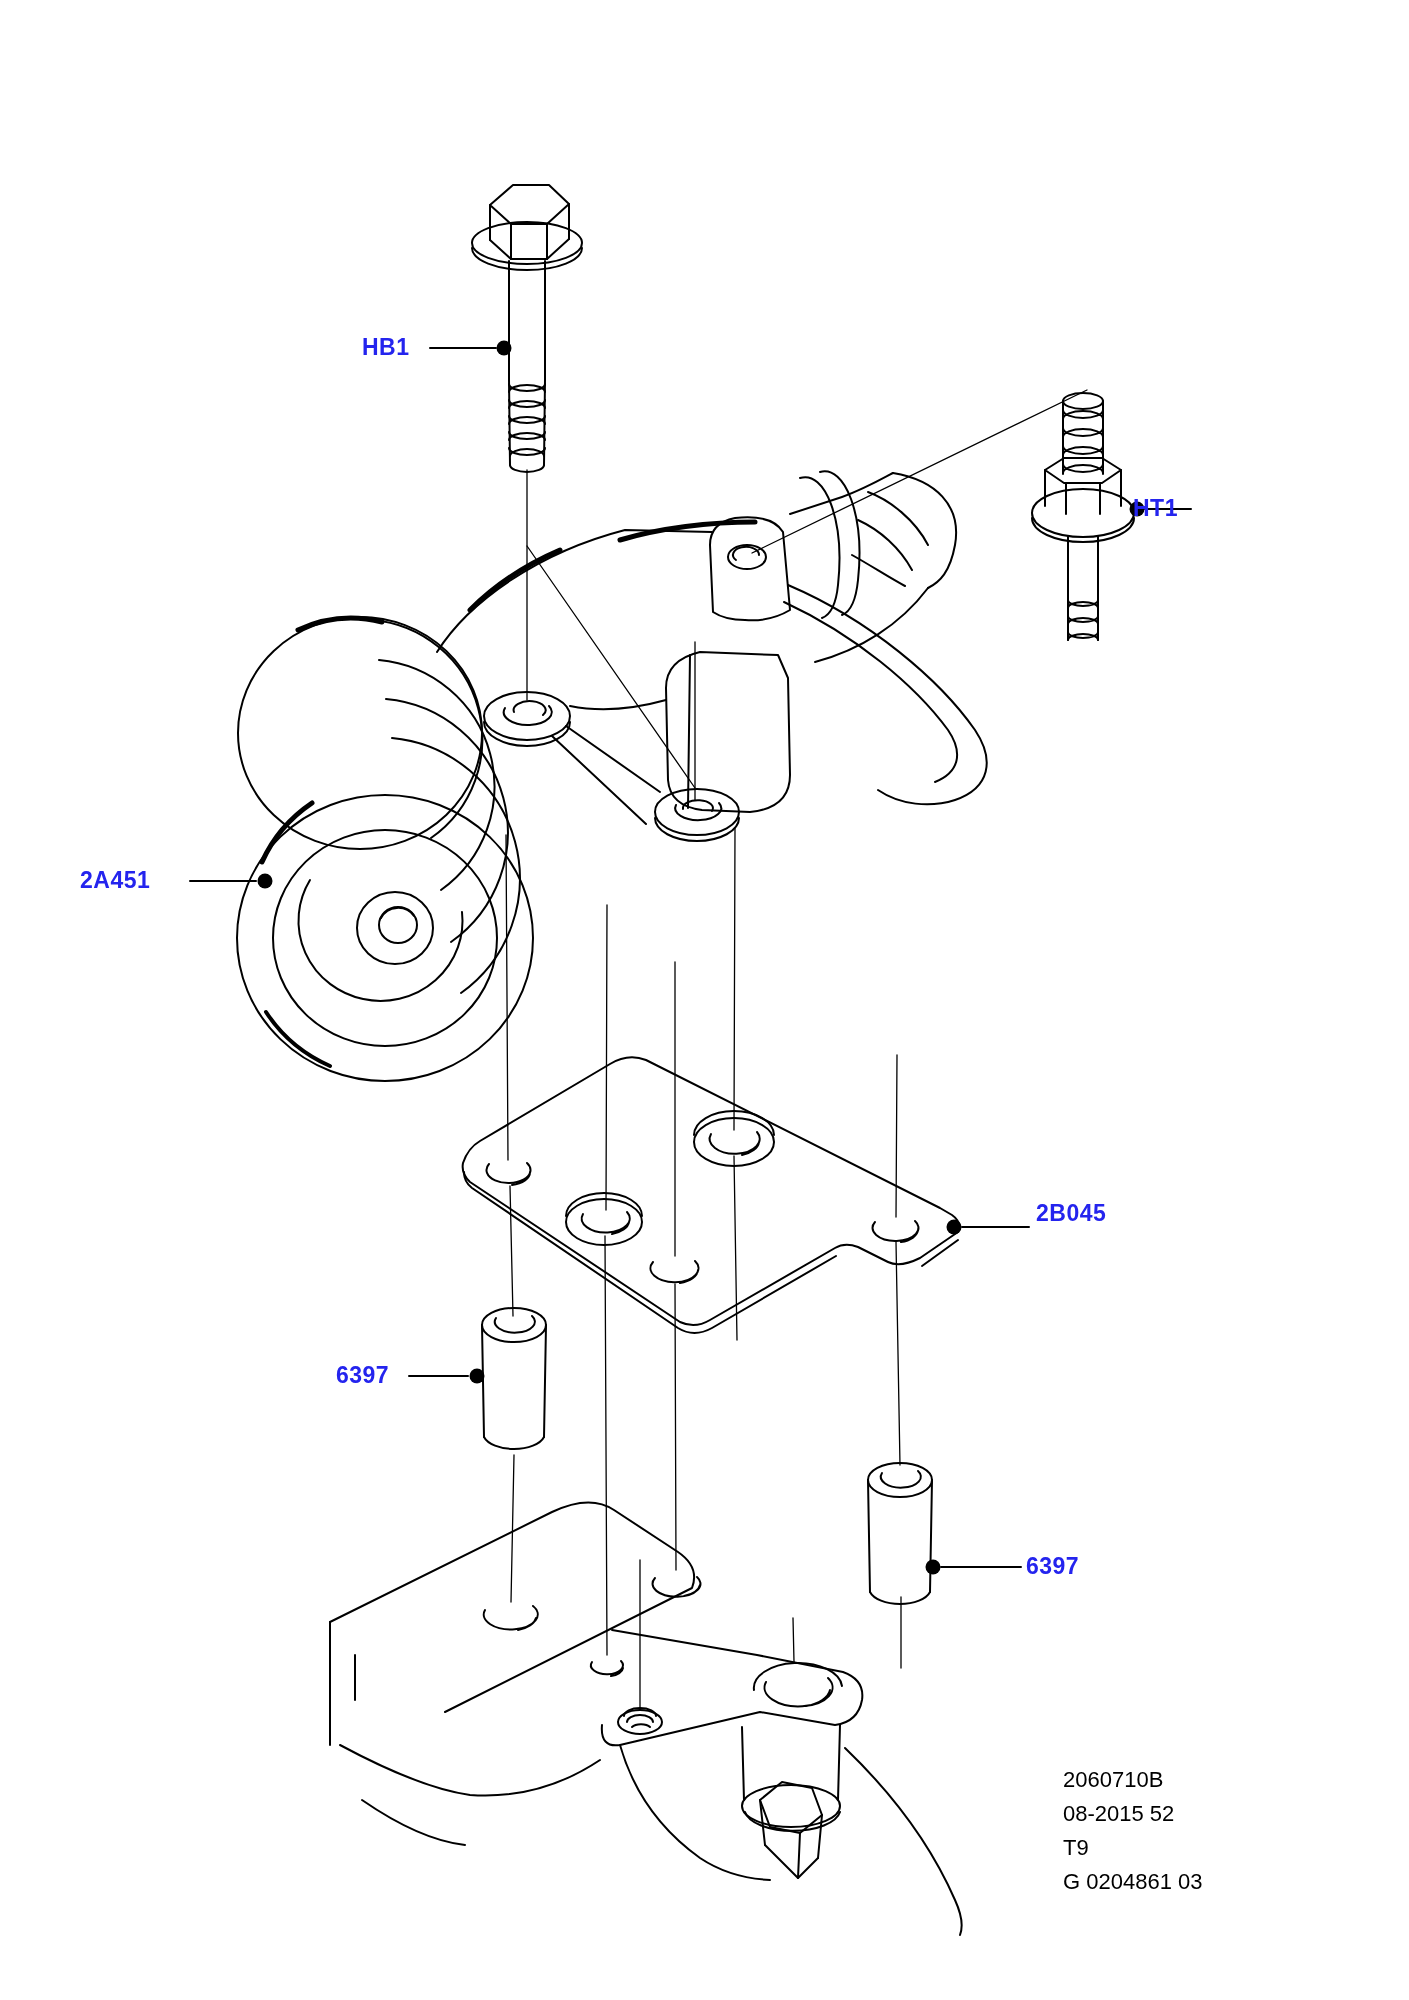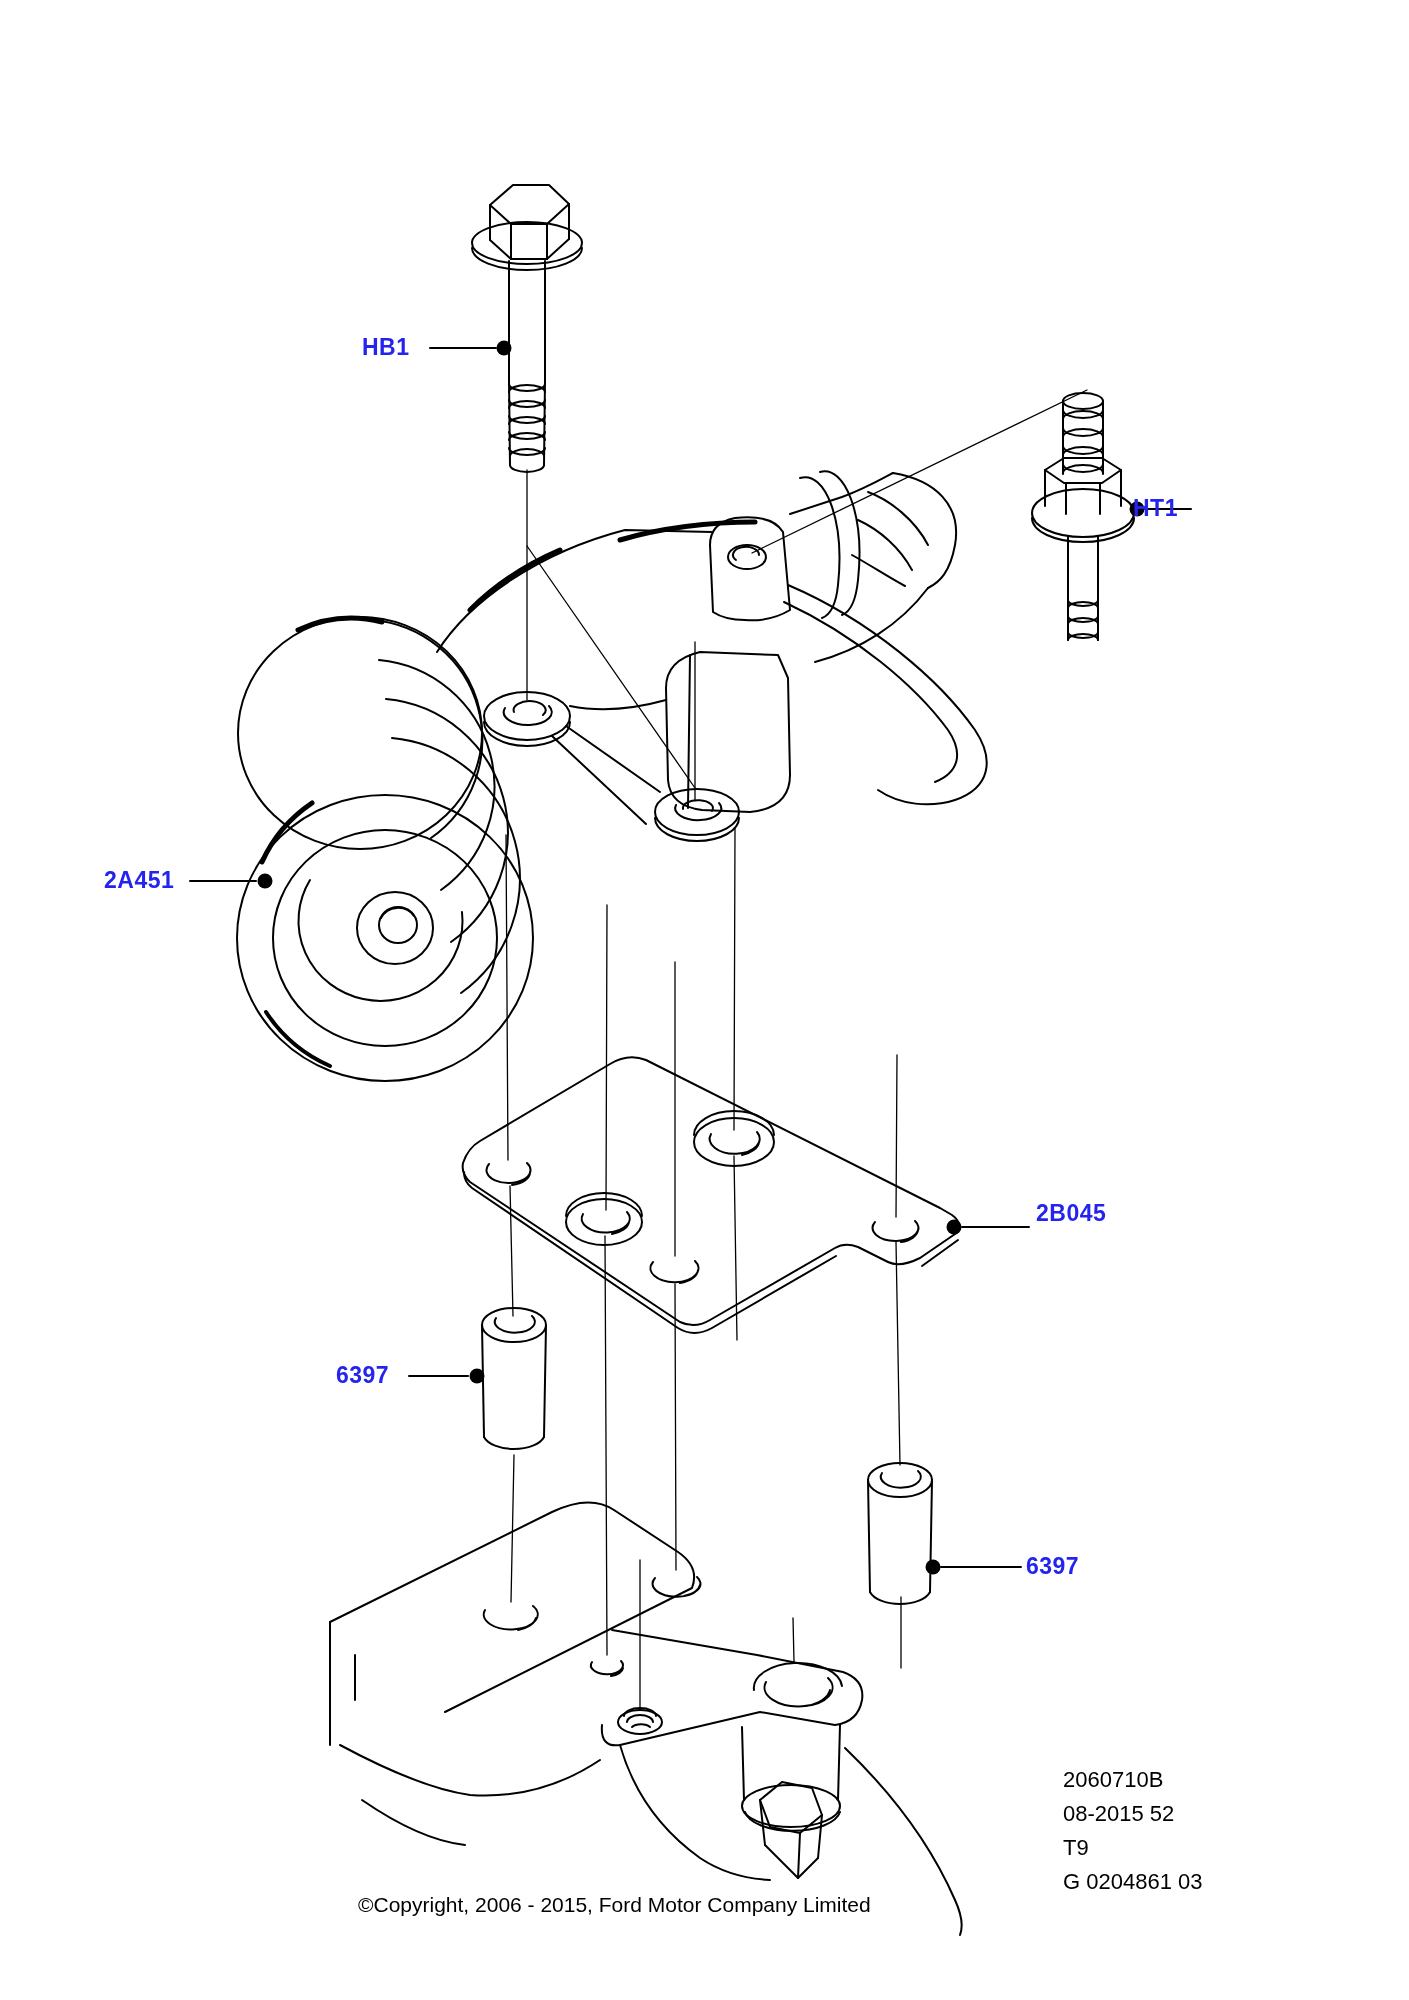--- a/index.html
+++ b/index.html
@@ -200,26 +200,25 @@
       <circle cx="1137" cy="509" r="7.5"></circle>
       <circle cx="265" cy="881" r="7.5"></circle>
       <circle cx="954" cy="1227" r="7.5"></circle>
       <circle cx="477" cy="1376" r="7.5"></circle>
       <circle cx="933" cy="1567" r="7.5"></circle>
     </g>
   </svg>
 
   <div class="part-label" style="left:362px;top:334px">HB1</div>
   <div class="part-label" style="left:1133px;top:495px">HT1</div>
-  <div class="part-label" style="left:104px;top:867px">2A451</div>
+  <div class="part-label" style="left:80px;top:867px">2A451</div>
   <div class="part-label" style="left:1036px;top:1200px">2B045</div>
   <div class="part-label" style="left:336px;top:1362px">6397</div>
   <div class="part-label" style="left:1026px;top:1553px">6397</div>
 
   <div class="info-block">
     <div>2060710B</div>
     <div>08-2015 52</div>
     <div>T9</div>
     <div>G 0204861 03</div>
   </div>
 
-  <div class="copyright">©Copyright, 2006 - 2015, Ford Motor Company Limited</div>
 </div>
 
 </body></html>

